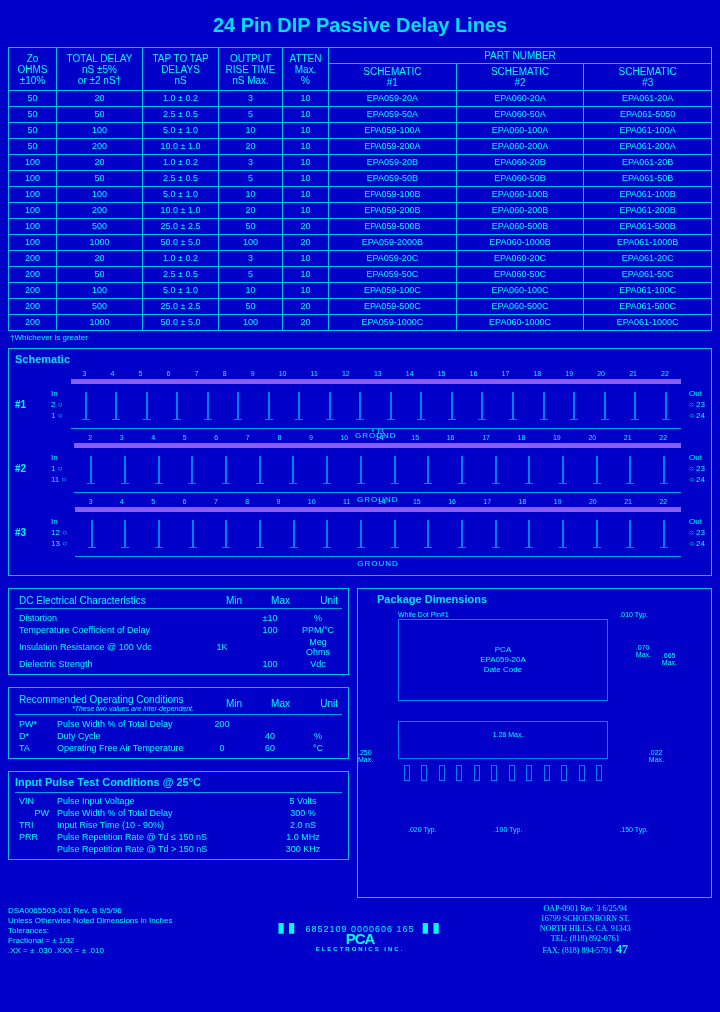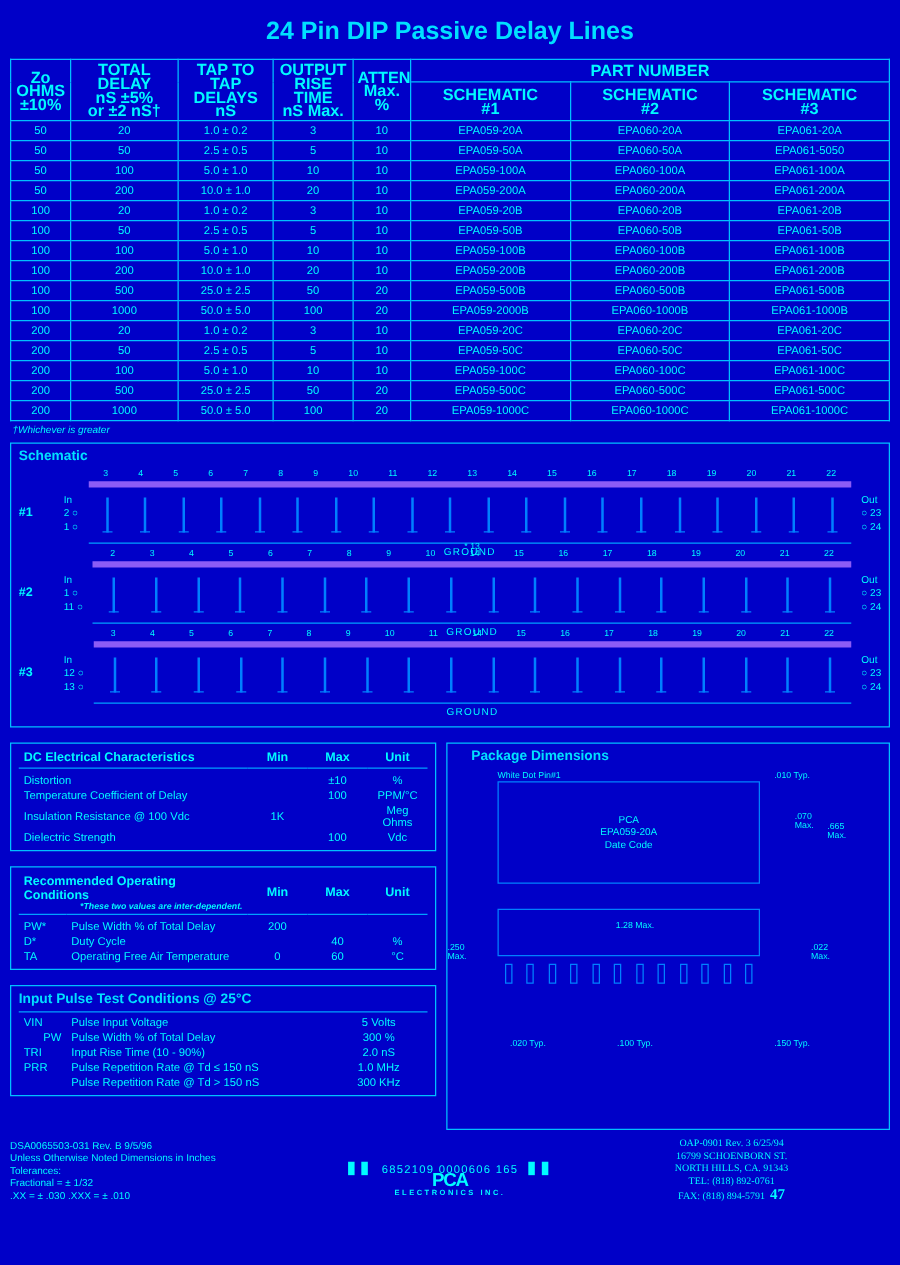--- a/index.html
+++ b/index.html
@@ -31,29 +31,28 @@
   .maintbl th, .maintbl td {
     border: 1px solid #00c0ff;
     padding: 2px 3px;
     text-align: center;
     font-size: 9px;
     line-height: 11px;
     white-space: nowrap;
     overflow: hidden;
   }
   .maintbl th {
-    font-weight: bold;
-    font-size: 13px;
+    font-weight: normal;
+    font-size: 10px;
   }
   .partnum-hdr {
     font-weight: bold;
   }
   .footnote {
     font-size: 8px;
-    font-style: italic;
     margin: 2px 0 6px 2px;
   }
   .panel {
     border: 1px solid #00c0ff;
     margin-top: 6px;
     padding: 4px 6px;
   }
   .panel-title {
     font-weight: bold;
     font-size: 11px;
@@ -139,25 +138,25 @@
   .right-col {
     flex: 1;
   }
   .spectable {
     width: 100%;
     border-collapse: collapse;
   }
   .spectable th {
     text-align: left;
     font-size: 10px;
-    font-weight: bold;
+    font-weight: normal;
     padding: 2px 4px;
   }
   .spectable th.c {
-    text-align: center;
+    text-align: right;
     width: 40px;
   }
   .spectable td {
     font-size: 9px;
     padding: 1px 4px;
   }
   .spectable td.c {
     text-align: center;
   }
   .spectable .hr {

